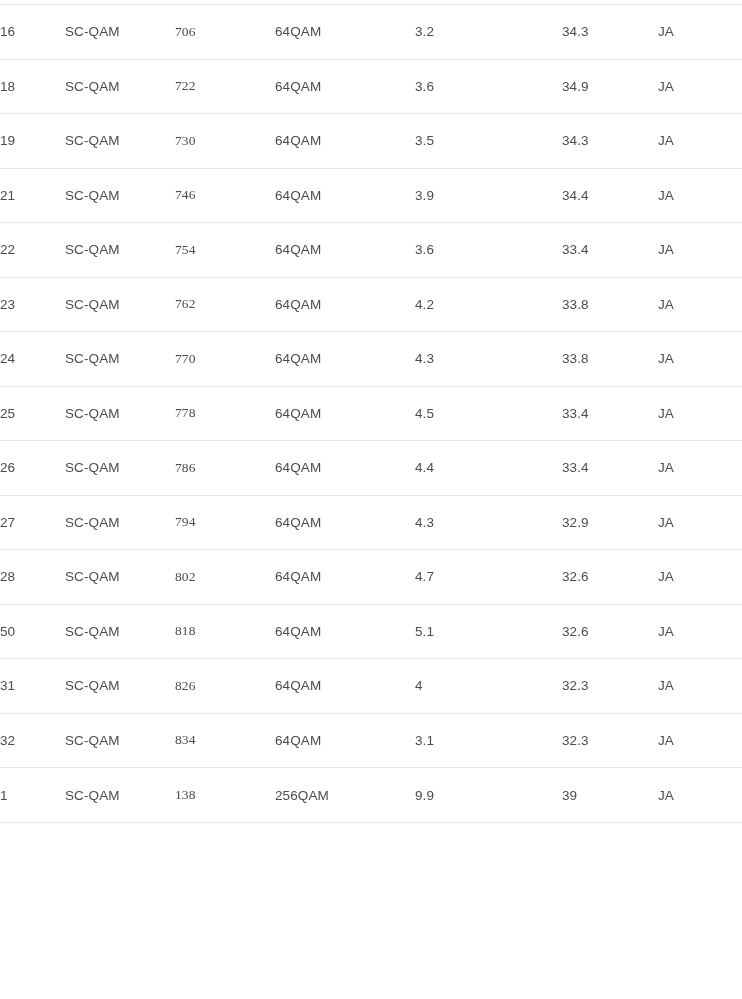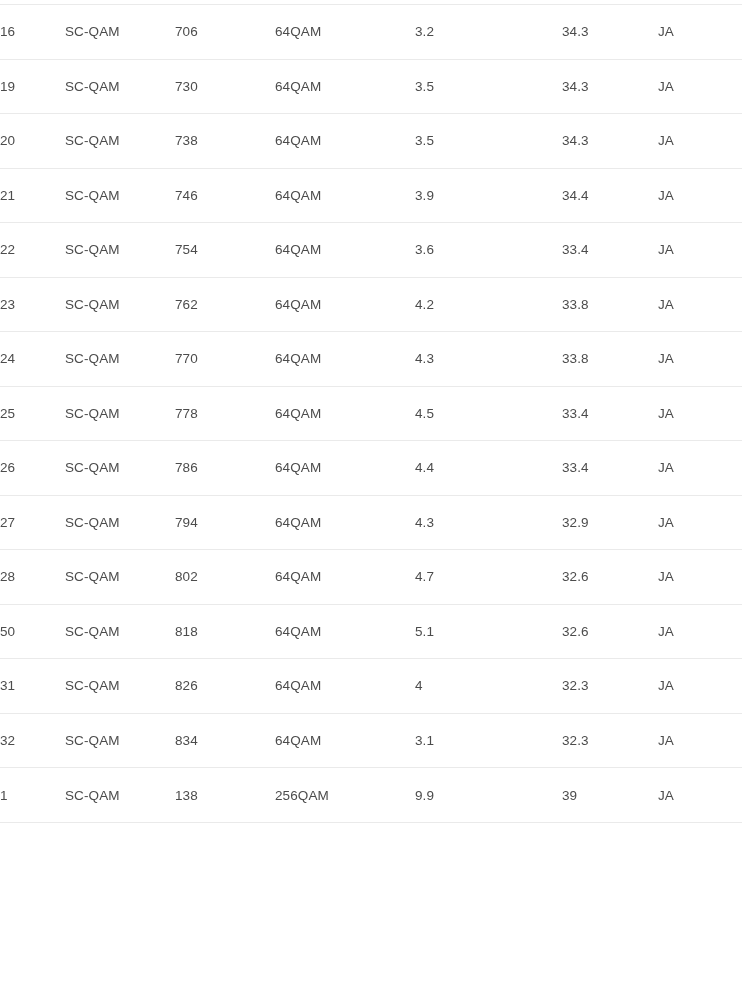--- a/index.html
+++ b/index.html
@@ -33,21 +33,21 @@
     vertical-align: middle;
     padding: 0;
     text-align: left;
     white-space: nowrap;
     letter-spacing: 0.1px;
   }
 
   
   .col-id      { width: 65px;  padding-left: 30px; margin-left: 32px; }
   .col-type    { width: 110px; padding-left: 0; }
-  .col-freq    { width: 100px; padding-left: 0; }
+  .col-freq    { width: 100px; padding-left: 0; font-family: Liberation Serif, serif; }
   .col-mod     { width: 140px; padding-left: 0; }
   .col-power   { width: 147px; padding-left: 0; }
   .col-snr     { width: 96px;  padding-left: 0; }
   .col-status  { width: 84px;  padding-left: 0; }
 
   
   .top-spacer {
     height: 4px;
   }
   .bottom-rule {
@@ -67,32 +67,32 @@
       <tr>
         <td class="col-id">16</td>
         <td class="col-type">SC-QAM</td>
         <td class="col-freq">706</td>
         <td class="col-mod">64QAM</td>
         <td class="col-power">3.2</td>
         <td class="col-snr">34.3</td>
         <td class="col-status">JA</td>
       </tr>
       <tr>
+        <td class="col-id">18</td>
+        <td class="col-type">SC-QAM</td>
+        <td class="col-freq">722</td>
+        <td class="col-mod">64QAM</td>
+        <td class="col-power">3.6</td>
+        <td class="col-snr">34.9</td>
+        <td class="col-status">JA</td>
+      </tr>
+      <tr>
         <td class="col-id">19</td>
         <td class="col-type">SC-QAM</td>
         <td class="col-freq">730</td>
-        <td class="col-mod">64QAM</td>
-        <td class="col-power">3.5</td>
-        <td class="col-snr">34.3</td>
-        <td class="col-status">JA</td>
-      </tr>
-      <tr>
-        <td class="col-id">20</td>
-        <td class="col-type">SC-QAM</td>
-        <td class="col-freq">738</td>
         <td class="col-mod">64QAM</td>
         <td class="col-power">3.5</td>
         <td class="col-snr">34.3</td>
         <td class="col-status">JA</td>
       </tr>
       <tr>
         <td class="col-id">21</td>
         <td class="col-type">SC-QAM</td>
         <td class="col-freq">746</td>
         <td class="col-mod">64QAM</td>

